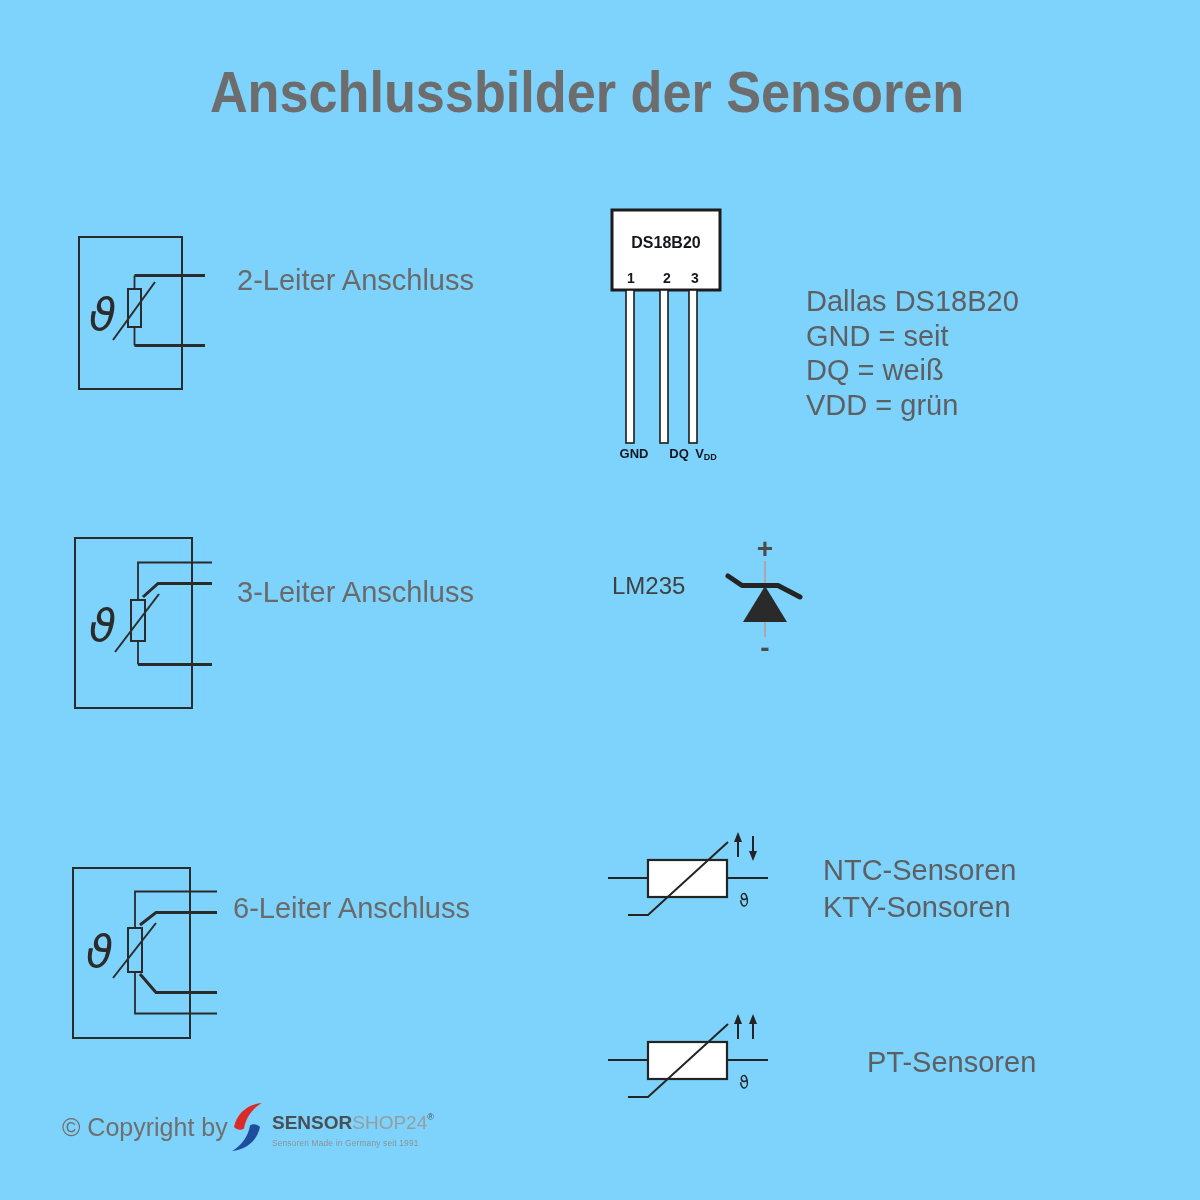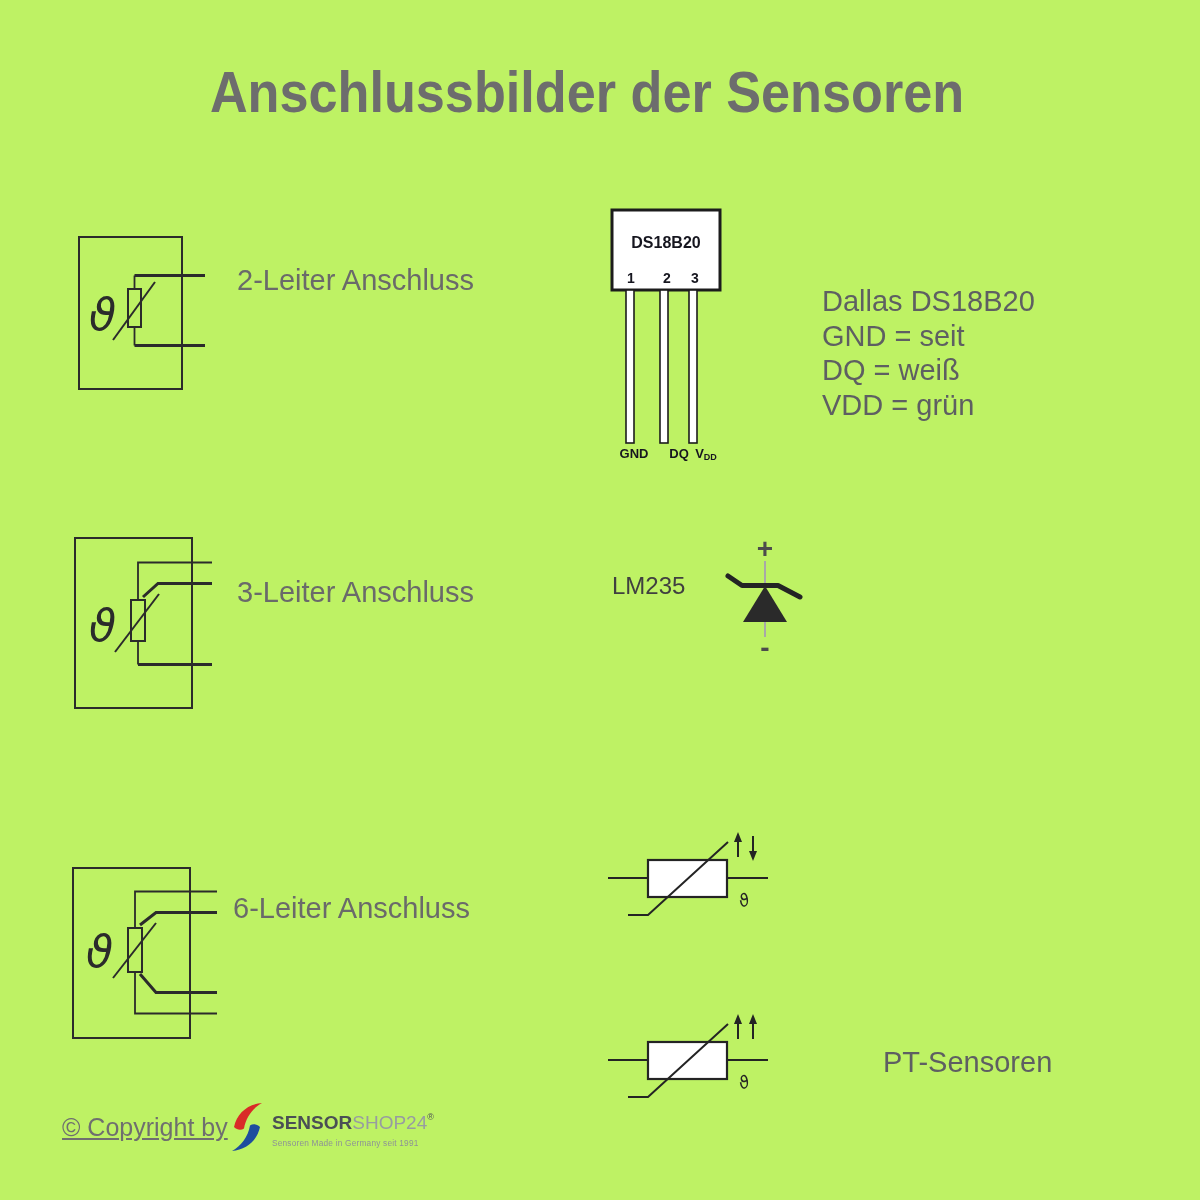--- a/index.html
+++ b/index.html
@@ -1,27 +1,27 @@
 <!DOCTYPE html>
 <html><head>
 <meta charset="utf-8">
 <style>
   html,body{margin:0;padding:0;background:#fff;}
-  #canvas{position:relative;width:1200px;height:1200px;background:#bef264;overflow:hidden;
+  #canvas{position:relative;width:1200px;height:1200px;background:#7dd3fc;overflow:hidden;
           font-family:"Liberation Sans","DejaVu Sans",sans-serif;}
   .abs{position:absolute;}
   .title{position:absolute;left:-13px;top:58px;width:1200px;text-align:center;
          font-size:58px;font-weight:bold;color:#6d6d6d;white-space:nowrap;}
   .title-inner{display:inline-block;transform:scaleX(0.9);transform-origin:center;}
   .lbl{position:absolute;font-size:29px;color:#6a6a6a;white-space:nowrap;}
-  .info{position:absolute;font-size:29px;color:#5e5f62;white-space:nowrap;margin-left:16px;}
+  .info{position:absolute;font-size:29px;color:#5e5f62;white-space:nowrap;}
   .info div{line-height:34.5px;}
   .info.wide div{line-height:37px;}
   .lm-label{position:absolute;font-size:24px;color:#404040;white-space:nowrap;}
-  .copyright{position:absolute;left:62px;top:1113px;font-size:25px;color:#6f6f6f;white-space:nowrap;text-decoration:underline;}
+  .copyright{position:absolute;left:62px;top:1113px;font-size:25px;color:#6f6f6f;white-space:nowrap;}
   
   .ln{fill:none;stroke:#2b2b2b;stroke-width:2;}
   .w-thin{fill:none;stroke:#2b2b2b;stroke-width:1.8;}
   .w-thick{fill:none;stroke:#2b2b2b;stroke-width:3;}
   .sym{stroke:#242424;stroke-width:2;fill:none;}
   .symr{stroke:#242424;stroke-width:2.2;fill:#ffffff;}
   .arrowhead{fill:#242424;stroke:none;}
   .theta{font-family:"DejaVu Sans",sans-serif;font-style:italic;font-size:44px;fill:#2b2b2b;}
   .theta-sm{font-family:"DejaVu Sans",sans-serif;font-style:italic;font-size:17px;fill:#242424;}
   .dev{fill:#16161f;font-family:"Liberation Sans","DejaVu Sans",sans-serif;}
@@ -110,20 +110,24 @@
     <line class="sym" x1="8" y1="52" x2="48" y2="52"></line>
     <rect class="symr" x="48" y="34" width="79" height="37"></rect>
     <line class="sym" x1="127" y1="52" x2="168" y2="52"></line>
     <path class="sym" d="M28,89 H48 L128,16"></path>
     <line class="sym" x1="138" y1="31" x2="138" y2="14"></line>
     <polygon class="arrowhead" points="138,6 134,16 142,16"></polygon>
     <line class="sym" x1="153" y1="10" x2="153" y2="27"></line>
     <polygon class="arrowhead" points="153,35 149,25 157,25"></polygon>
     <text class="theta-sm" x="138" y="80" transform="rotate(-22 144 72)">ϑ</text>
   </svg>
+  <div class="info wide" style="left:823px;top:852px;">
+    <div>NTC-Sensoren</div>
+    <div>KTY-Sonsoren</div>
+  </div>
 
   <svg class="abs" style="left:600px;top:1008px;" width="190" height="105" viewBox="0 0 190 105">
     <line class="sym" x1="8" y1="52" x2="48" y2="52"></line>
     <rect class="symr" x="48" y="34" width="79" height="37"></rect>
     <line class="sym" x1="127" y1="52" x2="168" y2="52"></line>
     <path class="sym" d="M28,89 H48 L128,16"></path>
     <line class="sym" x1="138" y1="31" x2="138" y2="14"></line>
     <polygon class="arrowhead" points="138,6 134,16 142,16"></polygon>
     <line class="sym" x1="153" y1="31" x2="153" y2="14"></line>
     <polygon class="arrowhead" points="153,6 149,16 157,16"></polygon>

